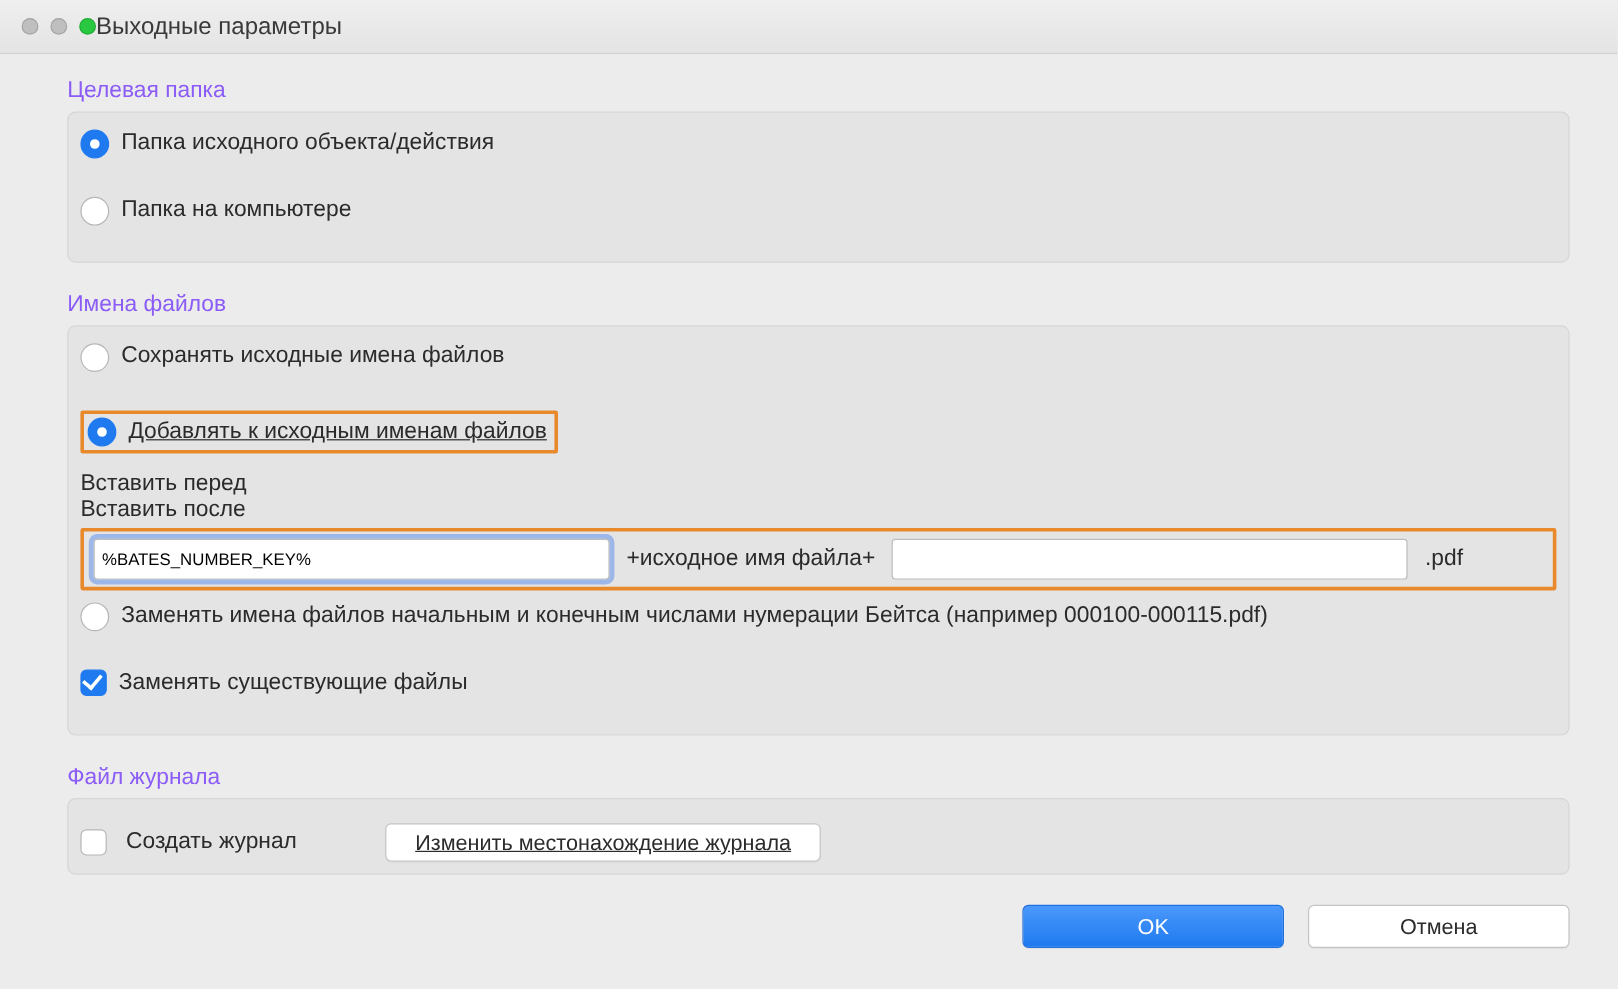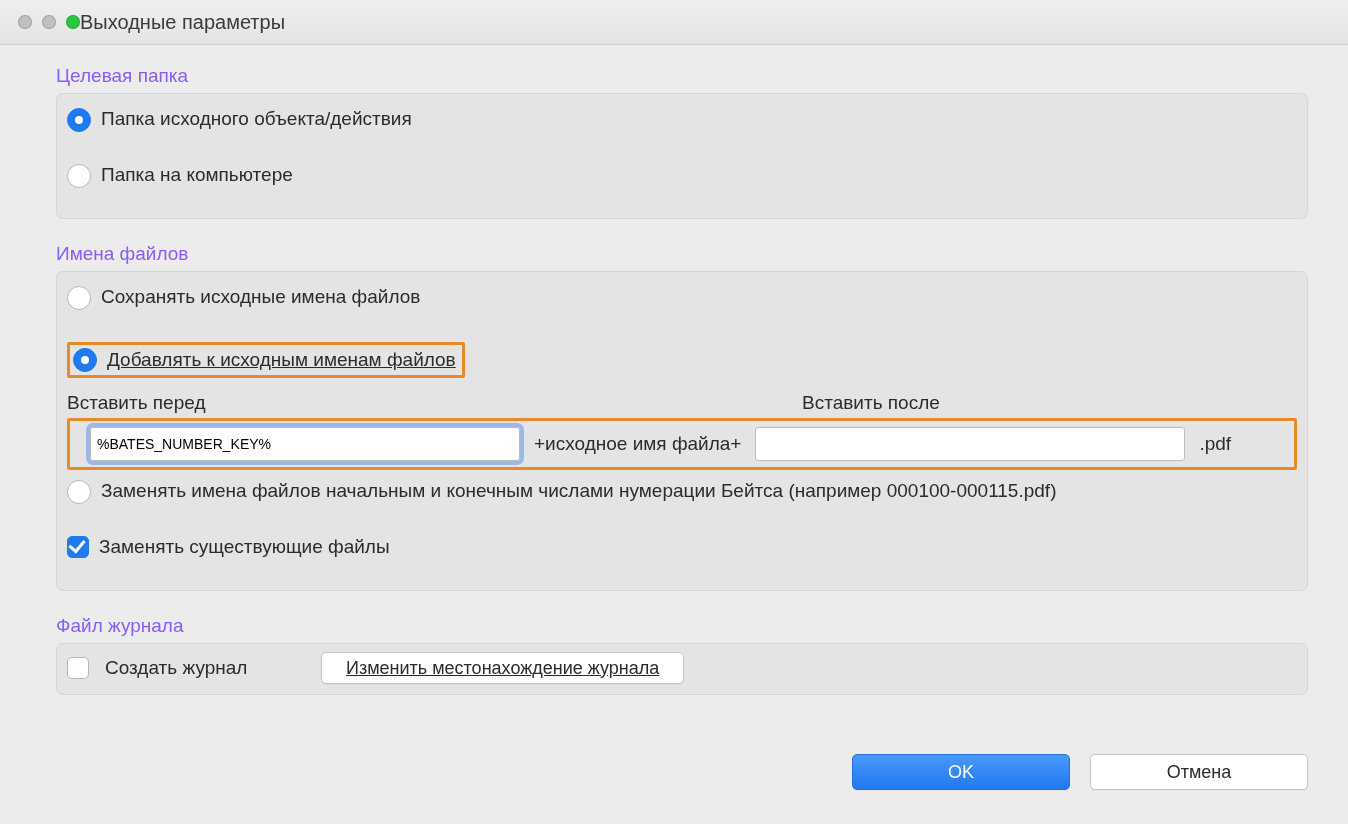--- a/index.html
+++ b/index.html
@@ -7,34 +7,34 @@
   .titlebar{height:44px;display:flex;align-items:center;border-bottom:1px solid #d0d0d0;background:linear-gradient(#efefef,#e4e4e4);}
   .traffic{display:flex;gap:10px;padding-left:18px;align-items:center;}
   .tl{width:14px;height:14px;border-radius:50%;box-shadow:inset 0 0 0 1px rgba(0,0,0,0.15);}
   .tl.close{background:#bfbfbf;}
   .tl.min{background:#bfbfbf;}
   .tl.zoom{background:#28c840;}
   .title{flex:1;text-align:left;font-size:20px;color:#3a3a3a;}
   .content{padding:20px 40px 0 56px;}
   .section-label{font-size:19px;color:#8b5cf6;margin-bottom:6px;}
   .panel{background:#e4e4e4;border:1px solid #d6d6d6;border-radius:7px;padding:14px 10px 14px 10px;margin-bottom:24px;}
-  .panel.slim{padding-top:8px;padding-bottom:10px;}
+  .panel.slim{padding-top:20px;padding-bottom:10px;}
   .row{display:flex;gap:10px;min-height:40px;}
   .radio{width:22px;height:22px;border-radius:50%;background:#fff;border:1px solid #b6b6b6;display:flex;align-items:center;justify-content:center;flex-shrink:0;}
   .radio.checked{background:#1f7af0;border-color:#1f7af0;}
   .radio.checked::after{content:"";width:8px;height:8px;border-radius:50%;background:#fff;display:block;}
   .chk{width:20px;height:20px;border-radius:5px;background:#fff;border:1px solid #b6b6b6;flex-shrink:0;position:relative;}
   .chk.checked{background:#1f7af0;border-color:#1f7af0;}
   .chk.checked::after{content:"";position:absolute;left:4px;top:0px;width:7px;height:12px;border:solid #fff;border-width:0 3px 3px 0;transform:rotate(40deg);}
   .opt-label{font-size:19px;}
   .spacer-v{height:16px;}
   .highlight-radio{display:inline-flex;align-items:center;gap:10px;border:3px solid #e88a2c;border-radius:2px;padding:3px 6px 3px 3px;}
-  .field-labels{display:flex;margin-top:14px;margin-bottom:4px;font-size:19px;}
+  .field-labels{display:flex;margin-top:14px;margin-bottom:4px;font-size:19px;flex-direction:column;}
   .field-labels .lbl-before{width:735px;}
-  .highlight-fields{border:3px solid #e88a2c;border-radius:2px;padding:6px 20px;display:flex;align-items:center;gap:14px;margin-bottom:10px;}
+  .highlight-fields{border:3px solid #e88a2c;border-radius:2px;padding:6px 8px;display:flex;align-items:center;gap:14px;margin-bottom:10px;}
   .input{height:34px;border:1px solid #bdbdbd;border-radius:3px;background:#fff;padding:2px 6px;font-size:14px;box-sizing:border-box;}
   .input.focused{outline:4px solid #9cb7e8;outline-offset:0;}
   .middle-text{font-size:19px;white-space:nowrap;}
   .ext{font-size:19px;}
   .btn{height:30px;border:1px solid #c4c4c4;background:#fff;border-radius:5px;padding:0 18px;font-size:18px;display:inline-flex;align-items:center;justify-content:center;box-shadow:0 1px 0 rgba(0,0,0,0.04);}
   .btn.primary{background:linear-gradient(#4a98fb,#1f7af0);color:#fff;border-color:#1e6fe0;}
   .footer{position:absolute;right:40px;bottom:34px;display:flex;gap:20px;}
   .footer .btn{width:180px;height:34px;}
   .log-row{display:flex;align-items:center;gap:16px;}
   .log-row .chk{margin-right:0;}

